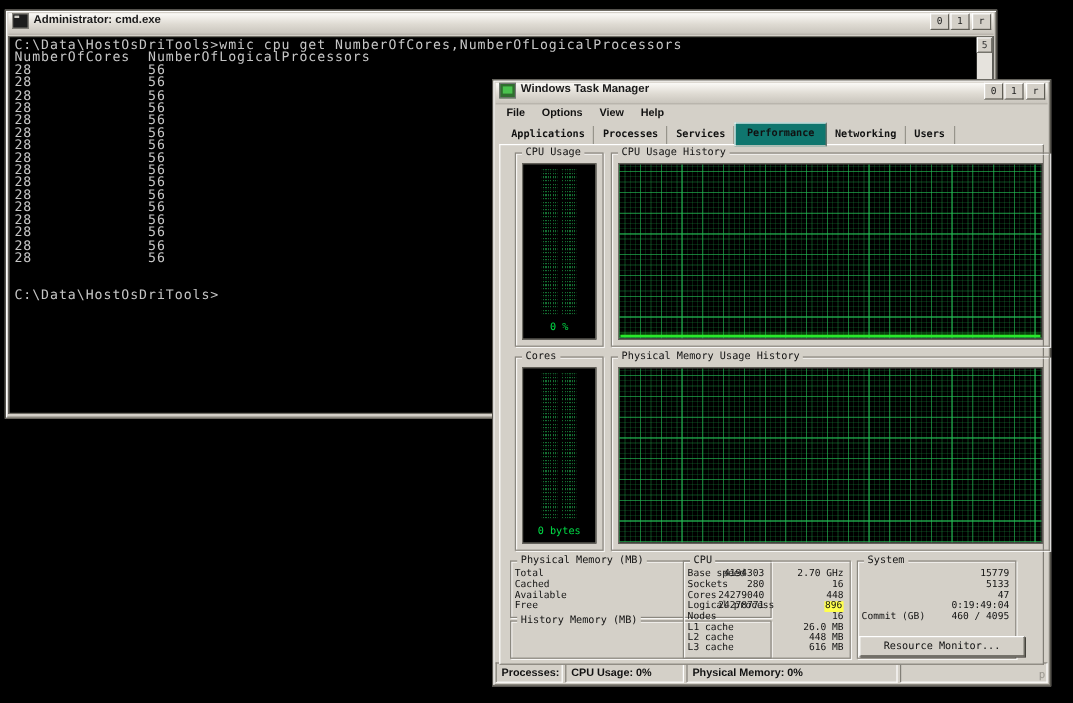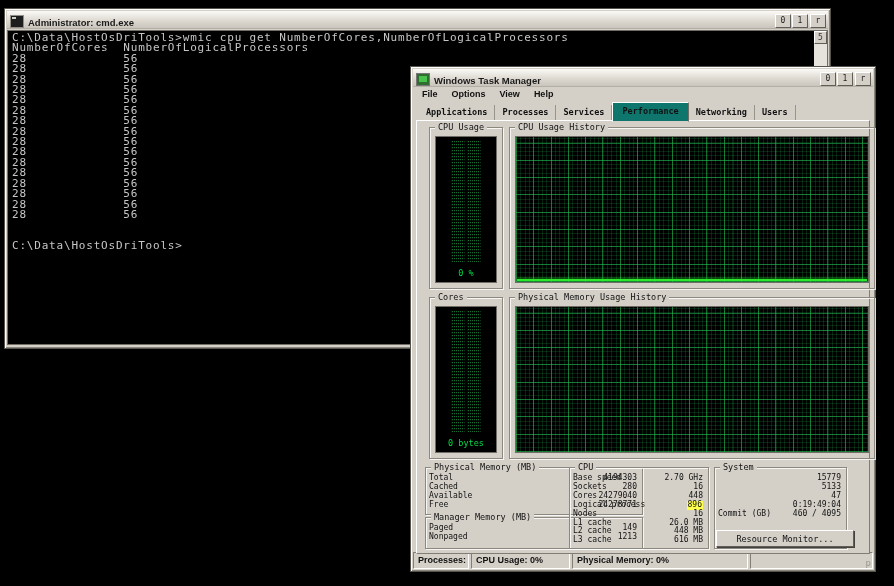--- a/index.html
+++ b/index.html
@@ -4,21 +4,21 @@
 <style>
   html,body{margin:0;padding:0;}
   body{width:894px;height:586px;background:#000;position:relative;overflow:hidden;
        font-family:"Liberation Sans","DejaVu Sans",sans-serif;}
   .desktop{position:absolute;inset:0;background:#000;}
 
   
   .window{position:absolute;background:#d4d0c8;border:1px solid #55534c;
           box-shadow:inset 1px 1px 0 #ffffff, inset -1px -1px 0 #8a877f;
           padding:2px;box-sizing:border-box;}
-  .titlebar{height:17px;display:flex;align-items:flex-end;gap:4px;padding:0 2px 0 3px;
+  .titlebar{height:17px;display:flex;align-items:flex-start;gap:4px;padding:0 2px 0 3px;
             background:linear-gradient(180deg,#fbfaf7 0%,#dedad2 55%,#c9c5bd 100%);
             border-bottom:1px solid #b3afa7;}
   .wtitle{font-size:9.5px;font-weight:bold;color:#1a1a1a;white-space:nowrap;flex:1;}
   .winbtns{display:flex;gap:1px;}
   .winbtn{width:14px;height:12px;background:#d4d0c8;border:1px solid;
           border-color:#fff #5f5d55 #5f5d55 #fff;font:8px "DejaVu Sans Mono",monospace;
           color:#222;text-align:center;line-height:11px;cursor:default;}
   .winbtn.close{margin-left:1px;}
   .wicon{width:12px;height:11px;display:inline-block;}
 
@@ -218,33 +218,21 @@
             </div>
 
             <div class="stat-row">
               <span class="lbl">Free</span>
               <span class="val">24278771</span>
             </div>
           </div>
       </div>
 
       <div class="groupbox" style="left:8px;top:396px;width:216px;height:30px;">
-        <span class="gb-label">Manager Memory (MB)</span>
-        <div class="stat-rows">
-
-            <div class="stat-row">
-              <span class="lbl">Paged</span>
-              <span class="val">149</span>
-            </div>
-
-            <div class="stat-row">
-              <span class="lbl">Nonpaged</span>
-              <span class="val">1213</span>
-            </div>
-          </div>
+        <span class="gb-label">History Memory (MB)</span>
       </div>
 
       <div class="groupbox" style="left:152px;top:346px;width:138px;height:80px;">
         <span class="gb-label">CPU</span>
         <div class="stat-rows">
 
             <div class="stat-row">
               <span class="lbl">Base speed</span>
               <span class="val">2.70 GHz</span>
             </div>

